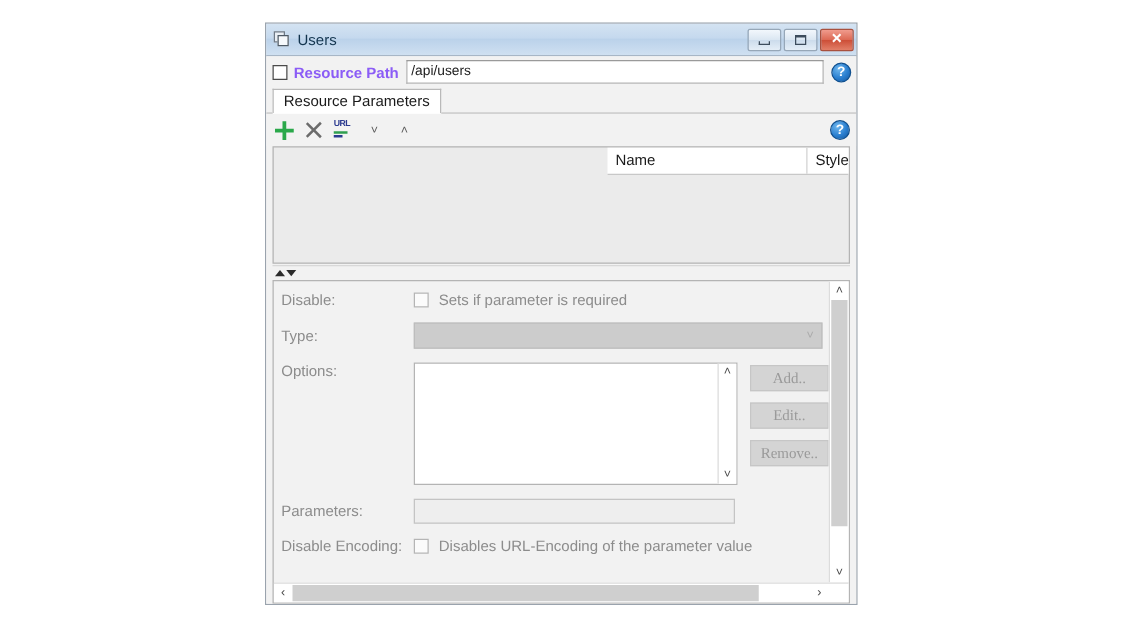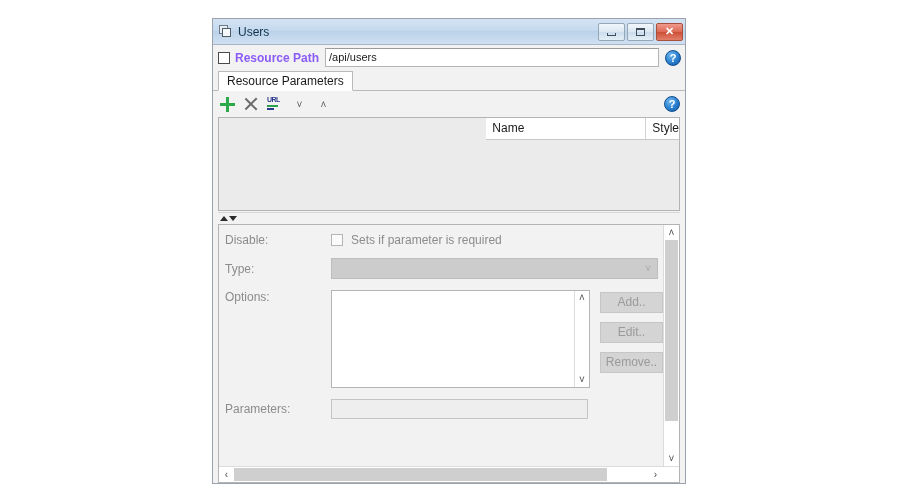--- a/index.html
+++ b/index.html
@@ -410,20 +410,21 @@
     color: #4a4a4a;
     font-size: 10px;
     line-height: 10px;
   }
   .opt-buttons {
     display: flex;
     flex-direction: column;
     gap: 9px;
     margin-left: 10px;
     padding-top: 2px;
+    font-family: Liberation Serif, serif;
   }
   .btn {
     width: 63px;
     height: 21px;
     background: #d4d4d4;
     border: 1px solid #c6c6c6;
     box-sizing: border-box;
     font-size: 12px;
     color: #9a9a9a;
     line-height: 19px;
@@ -591,20 +592,25 @@
               <span class="btn">Edit..</span>
               <span class="btn">Remove..</span>
             </span>
           </div>
 
           <div class="frow">
             <span class="flabel">Parameters:</span>
             <span class="desc-input"></span>
           </div>
 
+          <div class="frow">
+            <span class="flabel">Disable Encoding:</span>
+            <span class="chk disabled"></span>
+            <span class="fchecktext">Disables URL-Encoding of the parameter value</span>
+          </div>
 
         </div>
 
         <div class="detail-vsb">
           <span class="vsb-btn">˄</span>
           <span class="vsb-track">
             <span class="vsb-thumb"></span>
           </span>
           <span class="vsb-btn">˅</span>
         </div>

